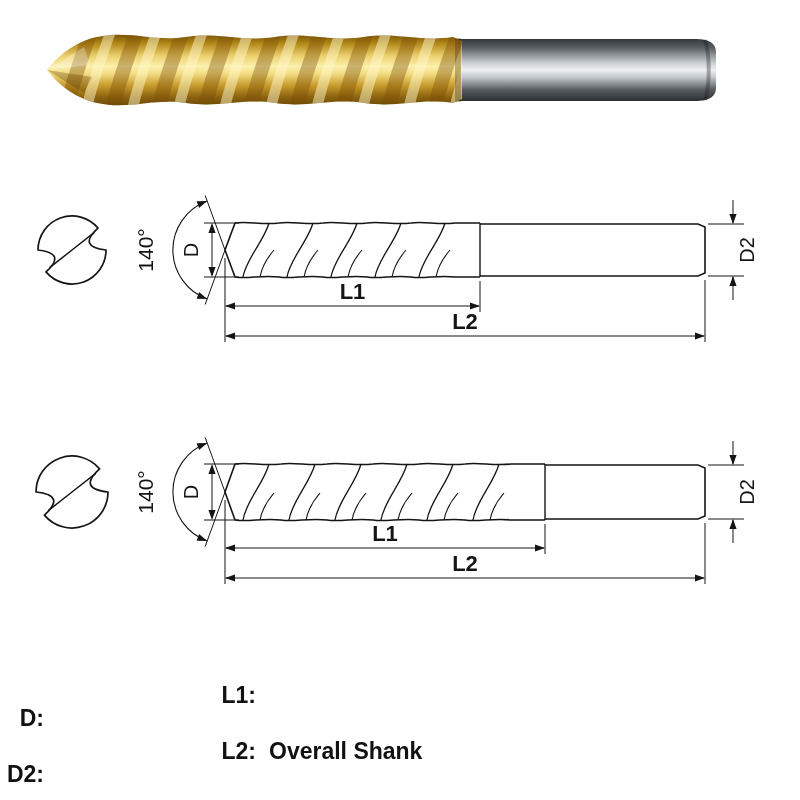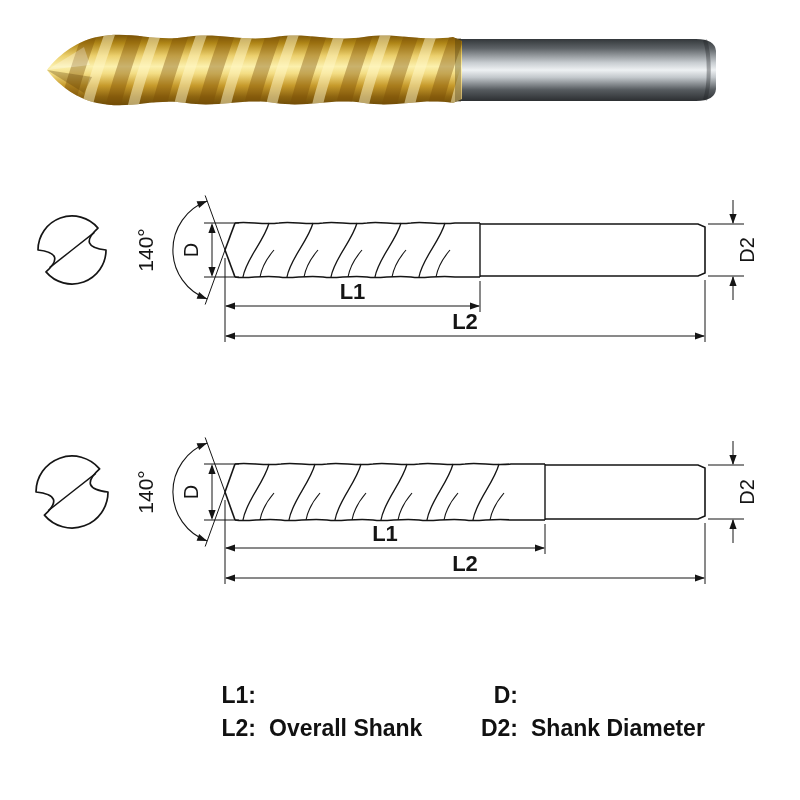--- a/index.html
+++ b/index.html
@@ -10,21 +10,21 @@
   }
   svg{display:block;}
   svg text{font-family:"Liberation Sans", sans-serif;fill:#151515;}
   .photo{position:absolute;top:25px;left:0;}
   #diag1{position:absolute;top:188px;left:0;}
   #diag2{position:absolute;top:430px;left:0;}
   .legend{
     position:absolute;top:684px;left:0;width:800px;
     color:#111;font-weight:700;font-size:23px;line-height:1.0;
   }
-  .legend-row{display:flex;margin-bottom:10px;}
+  .legend-row{display:flex;margin-bottom:10px;flex-direction:column;}
   .pair{display:flex;align-items:baseline;}
   .pair-left{margin-left:212px;width:262px;}
   .key{display:inline-block;min-width:44px;text-align:right;margin-right:13px;}
 </style>
 </head>
 <body>
 
 <svg class="photo" width="800" height="95" viewBox="0 0 800 95">
   <defs>
     <linearGradient id="goldGrad" x1="0" y1="0" x2="0" y2="1">
@@ -204,16 +204,15 @@
       <span class="key">D:</span>
     </div>
   </div>
   <div class="legend-row">
     <div class="pair pair-left">
       <span class="key">L2:</span>
       <span class="val">Overall Shank</span>
     </div>
     <div class="pair pair-right">
       <span class="key">D2:</span>
-      <span class="val">Shank Diameter</span>
     </div>
   </div>
 </div>
 
 </body></html>

